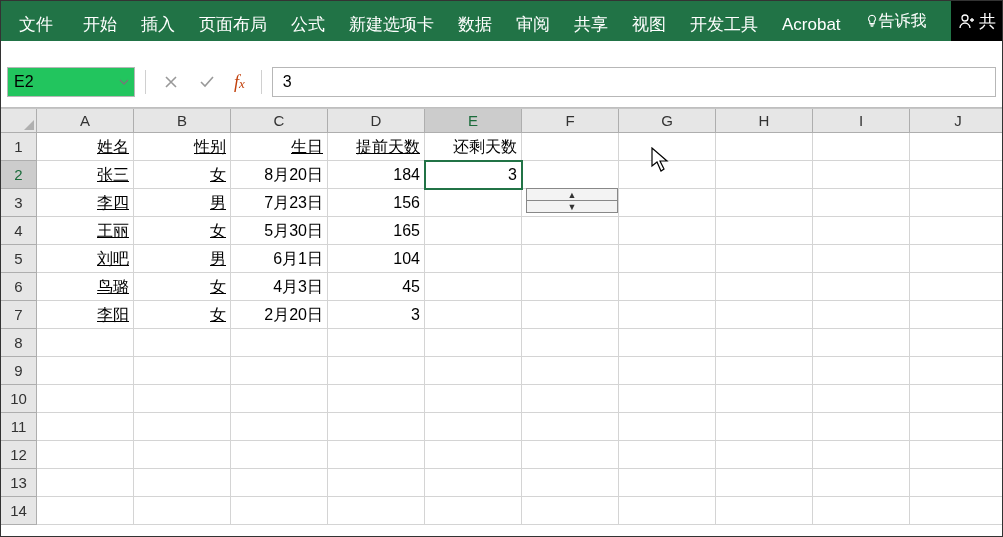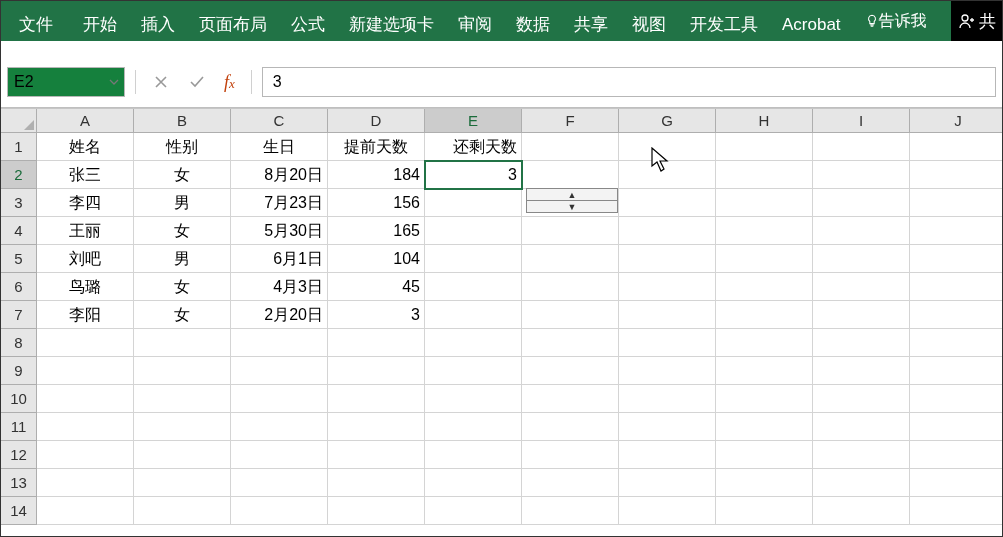--- a/index.html
+++ b/index.html
@@ -54,29 +54,29 @@
       font-size: 17px;
     }
     .formula-area {
       display: flex;
       align-items: center;
       border-bottom: 1px solid #bfbfbf;
       padding: 26px 6px 10px 6px;
       gap: 6px;
     }
     .name-box {
-      width: 118px;
+      width: 128px;
       height: 30px;
       border: 1px solid #b7b7b7;
       display: flex;
       align-items: center;
       padding: 0 6px;
       font-size: 16px;
       position: relative;
-      background: #15803d;
+      background: #22c55e;
     }
     .name-box .chev {
       position: absolute; right: 4px; top: 6px;
       color: #666;
     }
     .sep {
       width: 1px; height: 24px;
       background: #d0d0d0;
       margin: 0 4px;
     }
@@ -146,21 +146,21 @@
       position: relative;
     }
     .corner::after {
       content:'';
       position:absolute;
       right:2px; bottom:2px;
       width:0;height:0;
       border-left:10px solid transparent;
       border-bottom:10px solid #b0b0b0;
     }
-    .txt-l { text-align: center; }
+    .txt-l { text-align: right; text-decoration: underline; }
     .txt-r { text-align: right; }
     .col-head.active, .row-head.active {
       background: #ccc;
       color:#1a6b3a;
     }
     .cell.selected {
       outline: 2px solid #217346;
       outline-offset: -1px;
       background: #fff;
       position: relative;
@@ -197,22 +197,22 @@
 </head>
 <body>
 
 <div class="ribbon">
   <div class="ribbon-tab file">文件</div>
   <div class="ribbon-tab">开始</div>
   <div class="ribbon-tab">插入</div>
   <div class="ribbon-tab">页面布局</div>
   <div class="ribbon-tab">公式</div>
   <div class="ribbon-tab">新建选项卡</div>
+  <div class="ribbon-tab">数据</div>
   <div class="ribbon-tab">审阅</div>
-  <div class="ribbon-tab">数据</div>
   <div class="ribbon-tab">共享</div>
   <div class="ribbon-tab">视图</div>
   <div class="ribbon-tab">开发工具</div>
   <div class="ribbon-tab">Acrobat</div>
   <div class="tell-me">
     <svg class="bulb" viewBox="0 0 16 16">
         <path fill="none" stroke="#fff" stroke-width="1.2" d="M8 1.5a4 4 0 0 0-2.5 7.1V11h5V8.6A4 4 0 0 0 8 1.5zM6 12.5h4M6.5 14h3"></path>
       </svg>
     <span>告诉我</span>
   </div>

